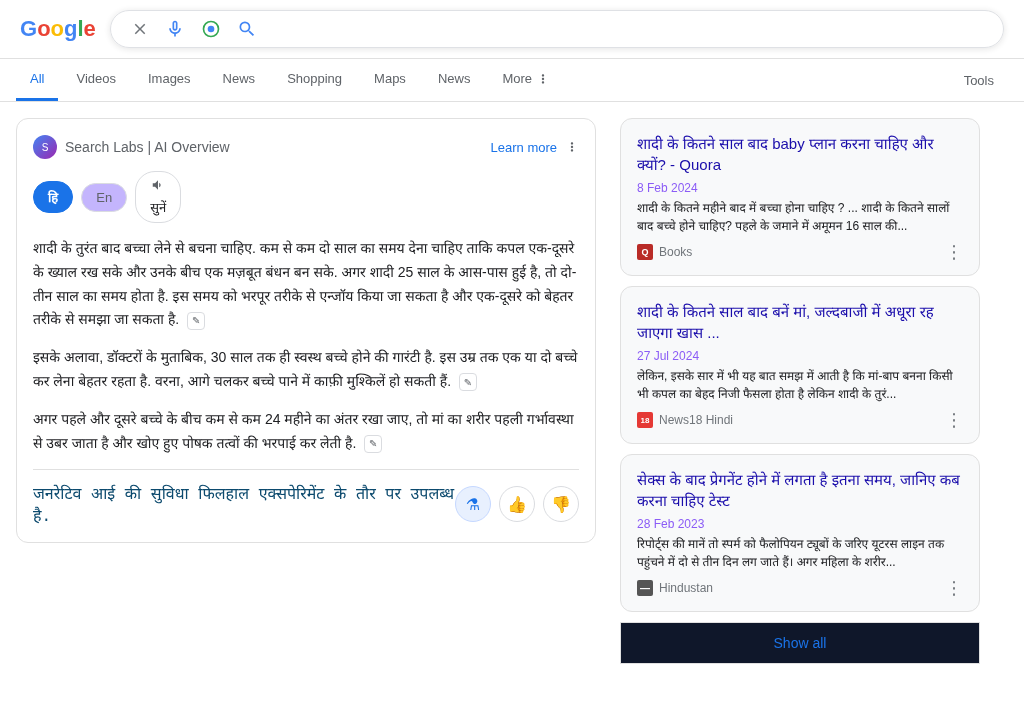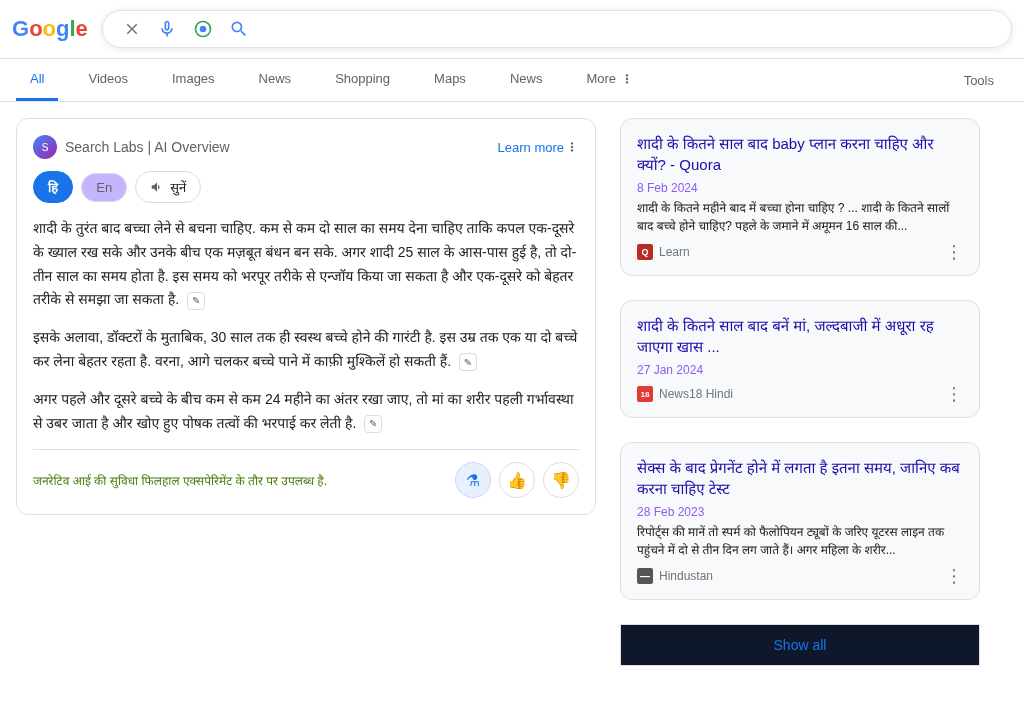--- a/index.html
+++ b/index.html
@@ -2,21 +2,21 @@
 <html><head>
   <meta charset="utf-8">
   <style>
     * { box-sizing: border-box; margin: 0; padding: 0; }
     body { font-family: Arial, sans-serif; background: #fff; color: #202124; font-size: 14px; }
 
     
     .search-bar-container {
       display: flex;
       align-items: center;
-      padding: 10px 12px;
+      padding: 10px 20px;
       border-bottom: 1px solid #e0e0e0;
       gap: 10px;
     }
     .search-input-wrapper {
       display: flex;
       align-items: center;
       flex: 1;
       border: 1px solid #dfe1e5;
       border-radius: 24px;
       padding: 8px 16px;
@@ -50,21 +50,21 @@
     .google-logo span:nth-child(4) { color: #4285f4; }
     .google-logo span:nth-child(5) { color: #34a853; }
     .google-logo span:nth-child(6) { color: #ea4335; }
 
     
     .nav-tabs {
       display: flex;
       align-items: center;
       padding: 0 16px;
       border-bottom: 1px solid #e0e0e0;
-      gap: 16px;
+      gap: 4px;
     }
     .nav-tab {
       padding: 12px 14px;
       font-size: 13px;
       color: #5f6368;
       cursor: pointer;
       border-bottom: 3px solid transparent;
       display: flex;
       align-items: center;
       gap: 4px;
@@ -131,21 +131,21 @@
     }
     .learn-more-btn {
       margin-left: auto;
       font-size: 13px;
       color: #1a73e8;
       cursor: pointer;
       background: none;
       border: none;
       display: flex;
       align-items: center;
-      gap: 1px;
+      gap: 8px;
     }
 
     
     .lang-buttons {
       display: flex;
       align-items: center;
       gap: 8px;
       margin-bottom: 14px;
     }
     .lang-btn {
@@ -169,20 +169,21 @@
       display: flex;
       align-items: center;
       gap: 6px;
       padding: 6px 14px;
       border-radius: 20px;
       border: 1px solid #dadce0;
       cursor: pointer;
       background: #fff;
       font-size: 13px;
       color: #202124;
+      flex-direction: column;
     }
 
     
     .ai-paragraph {
       font-size: 14px;
       line-height: 1.7;
       color: #202124;
       margin-bottom: 14px;
     }
     .cite-icon {
@@ -203,22 +204,23 @@
     
     .ai-footer {
       display: flex;
       align-items: center;
       justify-content: space-between;
       padding-top: 12px;
       border-top: 1px solid #e0e0e0;
       margin-top: 8px;
     }
     .ai-footer-text {
-      font-size: 12px;
-      color: #4d7c0f;
+      font-size: 16px;
+      color: #0c4a6e;
+      font-family: Liberation Mono, monospace;
     }
     .ai-footer-actions {
       display: flex;
       gap: 8px;
     }
     .feedback-btn {
       width: 36px;
       height: 36px;
       border-radius: 50%;
       border: 1px solid #dadce0;
@@ -235,21 +237,21 @@
       border-color: #c5d8ff;
       color: #1a73e8;
     }
 
     
     .result-card {
       border: 1px solid #e0e0e0;
       border-radius: 12px;
       padding: 14px 16px;
       background: #f8f9fa;
-      margin-bottom: 24px;
+      margin-bottom: 10px;
     }
     .result-card-title {
       font-size: 15px;
       color: #1a0dab;
       font-weight: 500;
       line-height: 1.4;
       margin-bottom: 6px;
       cursor: pointer;
     }
     .result-card-date {
@@ -413,29 +415,30 @@
 
   <div class="right-column">
 
     
     <div class="result-card">
       <div class="result-card-title">शादी के कितने साल बाद baby प्लान करना चाहिए और क्यों? - Quora</div>
       <div class="result-card-date">8 Feb 2024</div>
       <div class="result-card-snippet">शादी के कितने महीने बाद में बच्चा होना चाहिए ? ... शादी के कितने सालों बाद बच्चे होने चाहिए? पहले के जमाने में अमूमन 16 साल की...</div>
       <div class="result-card-source">
         <div class="source-logo quora">Q</div>
-        <span class="source-name">Learn</span>
+        <span class="source-name">Books</span>
         <button class="card-menu-btn">⋮</button>
       </div>
     </div>
 
     
     <div class="result-card">
       <div class="result-card-title">शादी के कितने साल बाद बनें मां, जल्दबाजी में अधूरा रह जाएगा खास ...</div>
-      <div class="result-card-date">27 Jan 2024</div>
+      <div class="result-card-date">27 Jul 2024</div>
+      <div class="result-card-snippet">लेकिन, इसके सार में भी यह बात समझ में आती है कि मां-बाप बनना किसी भी कपल का बेहद निजी फैसला होता है लेकिन शादी के तुरं...</div>
       <div class="result-card-source">
         <div class="source-logo news18" style="font-size:8px;font-weight:bold;">18</div>
         <span class="source-name">News18 Hindi</span>
         <button class="card-menu-btn">⋮</button>
       </div>
     </div>
 
     
     <div class="result-card">
       <div class="result-card-title">सेक्स के बाद प्रेगनेंट होने में लगता है इतना समय, जानिए कब करना चाहिए टेस्ट</div>

